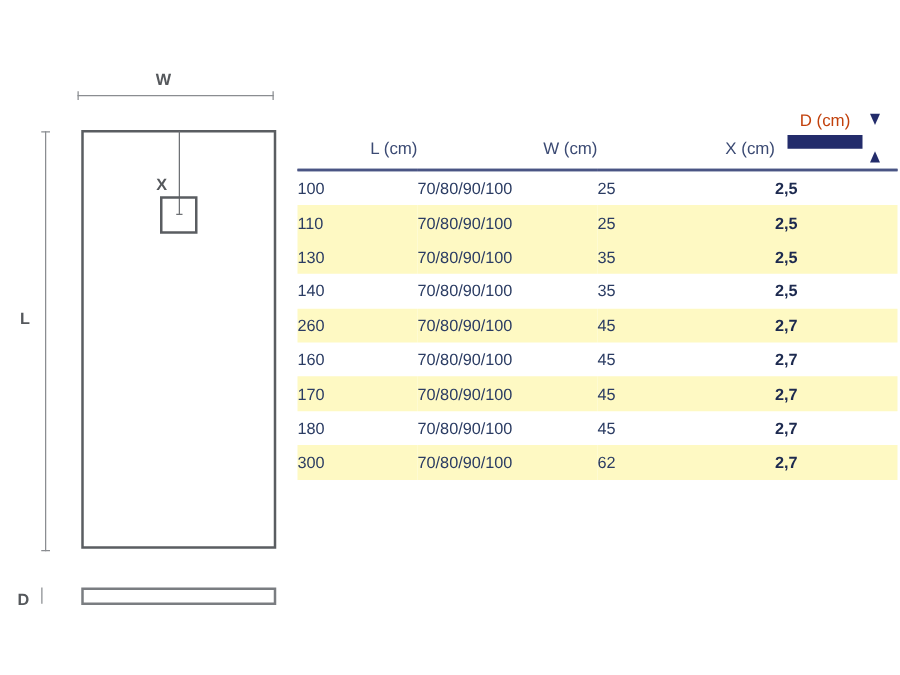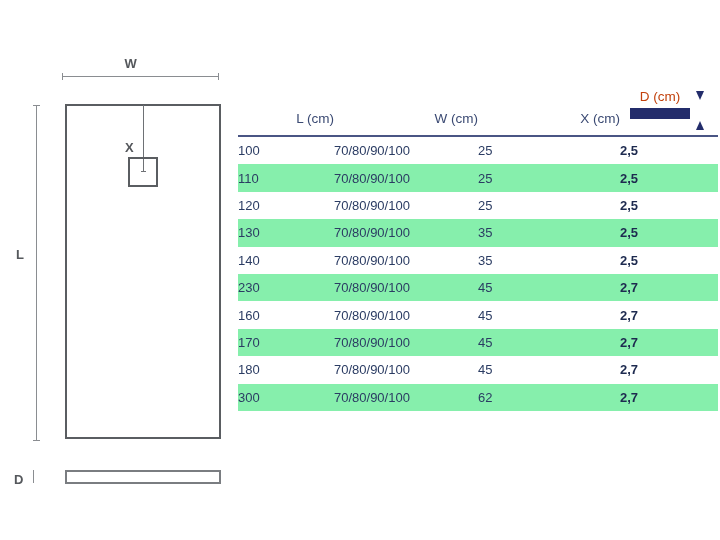--- a/index.html
+++ b/index.html
@@ -229,21 +229,21 @@
     text-align: left;
     height: 27.4px;
     padding: 0;
   }
   table.spec td.d-cell {
     font-weight: bold;
     color: #1d2a4f;
     margin-top: 37px;
   }
   table.spec tbody tr.alt {
-    background: #86efac;
+    background: #fef9c3;
   }
 
   col.c-l { width: 96px; }
   col.c-w { width: 144px; }
   col.c-x { width: 142px; }
   col.c-d { width: 98px; }
 </style>
 </head>
 <body>
 
@@ -297,40 +297,34 @@
           <td>70/80/90/100</td>
           <td>25</td>
           <td class="d-cell">2,5</td>
         </tr>
         <tr class="alt">
           <td>110</td>
           <td>70/80/90/100</td>
           <td>25</td>
           <td class="d-cell">2,5</td>
         </tr>
-        <tr>
-          <td>120</td>
-          <td>70/80/90/100</td>
-          <td>25</td>
-          <td class="d-cell">2,5</td>
-        </tr>
         <tr class="alt">
           <td>130</td>
           <td>70/80/90/100</td>
           <td>35</td>
           <td class="d-cell">2,5</td>
         </tr>
         <tr>
           <td>140</td>
           <td>70/80/90/100</td>
           <td>35</td>
           <td class="d-cell">2,5</td>
         </tr>
         <tr class="alt">
-          <td>230</td>
+          <td>260</td>
           <td>70/80/90/100</td>
           <td>45</td>
           <td class="d-cell">2,7</td>
         </tr>
         <tr>
           <td>160</td>
           <td>70/80/90/100</td>
           <td>45</td>
           <td class="d-cell">2,7</td>
         </tr>

